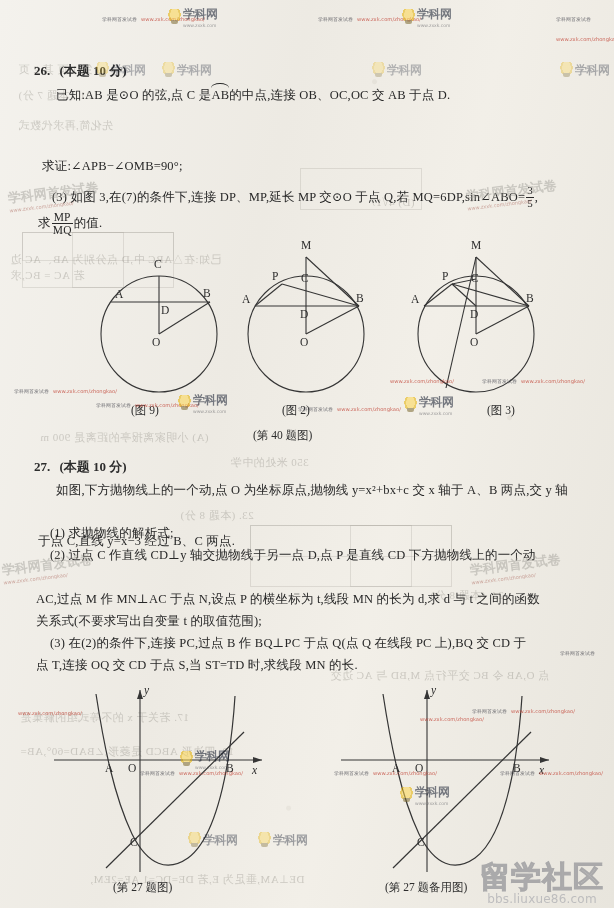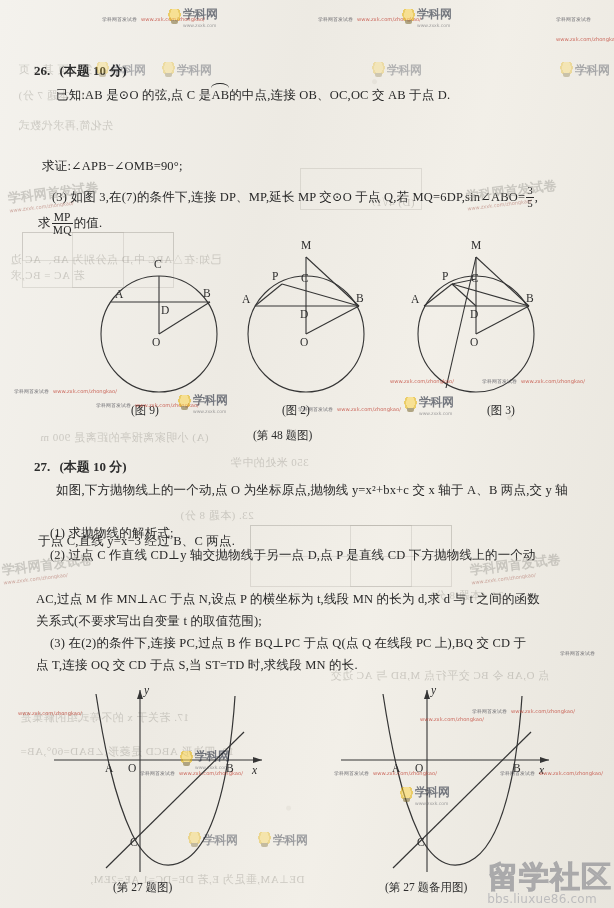--- a/index.html
+++ b/index.html
@@ -171,21 +171,20 @@
     pointer-events: none;
     opacity: .82;
   }
   #liuxue-wm .cn {
     font-size: 30px;
     font-weight: bold;
     color: #b9b9bb;
     letter-spacing: 1px;
     font-family: "DejaVu Sans", sans-serif;
     line-height: 1;
-    text-align: right;
     -webkit-text-stroke: 1px #9d9da0;
   }
   #liuxue-wm .url {
     font-size: 12px;
     color: #b5b5b8;
     font-family: "DejaVu Sans", sans-serif;
     letter-spacing: .2px;
   }
 
   svg { display:block; overflow: visible; }
@@ -300,21 +299,21 @@
       <span class="caption" style="left:59px;top:-9px;">M</span>
       <span class="caption" style="left:30px;top:22px;">P</span>
       <span class="caption" style="left:59px;top:24px;">C</span>
       <span class="caption" style="left:-1px;top:45px;">A</span>
       <span class="caption" style="left:114px;top:44px;">B</span>
       <span class="caption" style="left:58px;top:60px;">D</span>
       <span class="caption" style="left:58px;top:88px;">O</span>
       <span class="caption" style="left:41px;top:155px;padding-left:34px;">(图 3)</span>
     </div>
 
-    <div class="caption" style="left:253px;top:428px;">(第 48 题图)</div>
+    <div class="caption" style="left:253px;top:428px;">(第 40 题图)</div>
 
     <div class="qnum" style="left:34px;top:458px;">
       <span>27.</span>
       <span style="margin-left:6px;">(本题 10 分)</span>
     </div>
 
     <div class="ptext" style="left:56px;top:481px;">如图,下方抛物线上的一个动,点 O 为坐标原点,抛物线 y=x²+bx+c 交 x 轴于 A、B 两点,交 y 轴</div>
     <div class="ptext" style="left:38px;top:500px;margin-top:32px;">于点 C,直线 y=x−3 经过 B、C 两点.</div>
     <div class="ptext" style="left:50px;top:524px;">(1) 求抛物线的解析式;</div>
     <div class="ptext" style="left:50px;top:546px;">(2) 过点 C 作直线 CD⊥y 轴交抛物线于另一点 D,点 P 是直线 CD 下方抛物线上的一个动</div>

